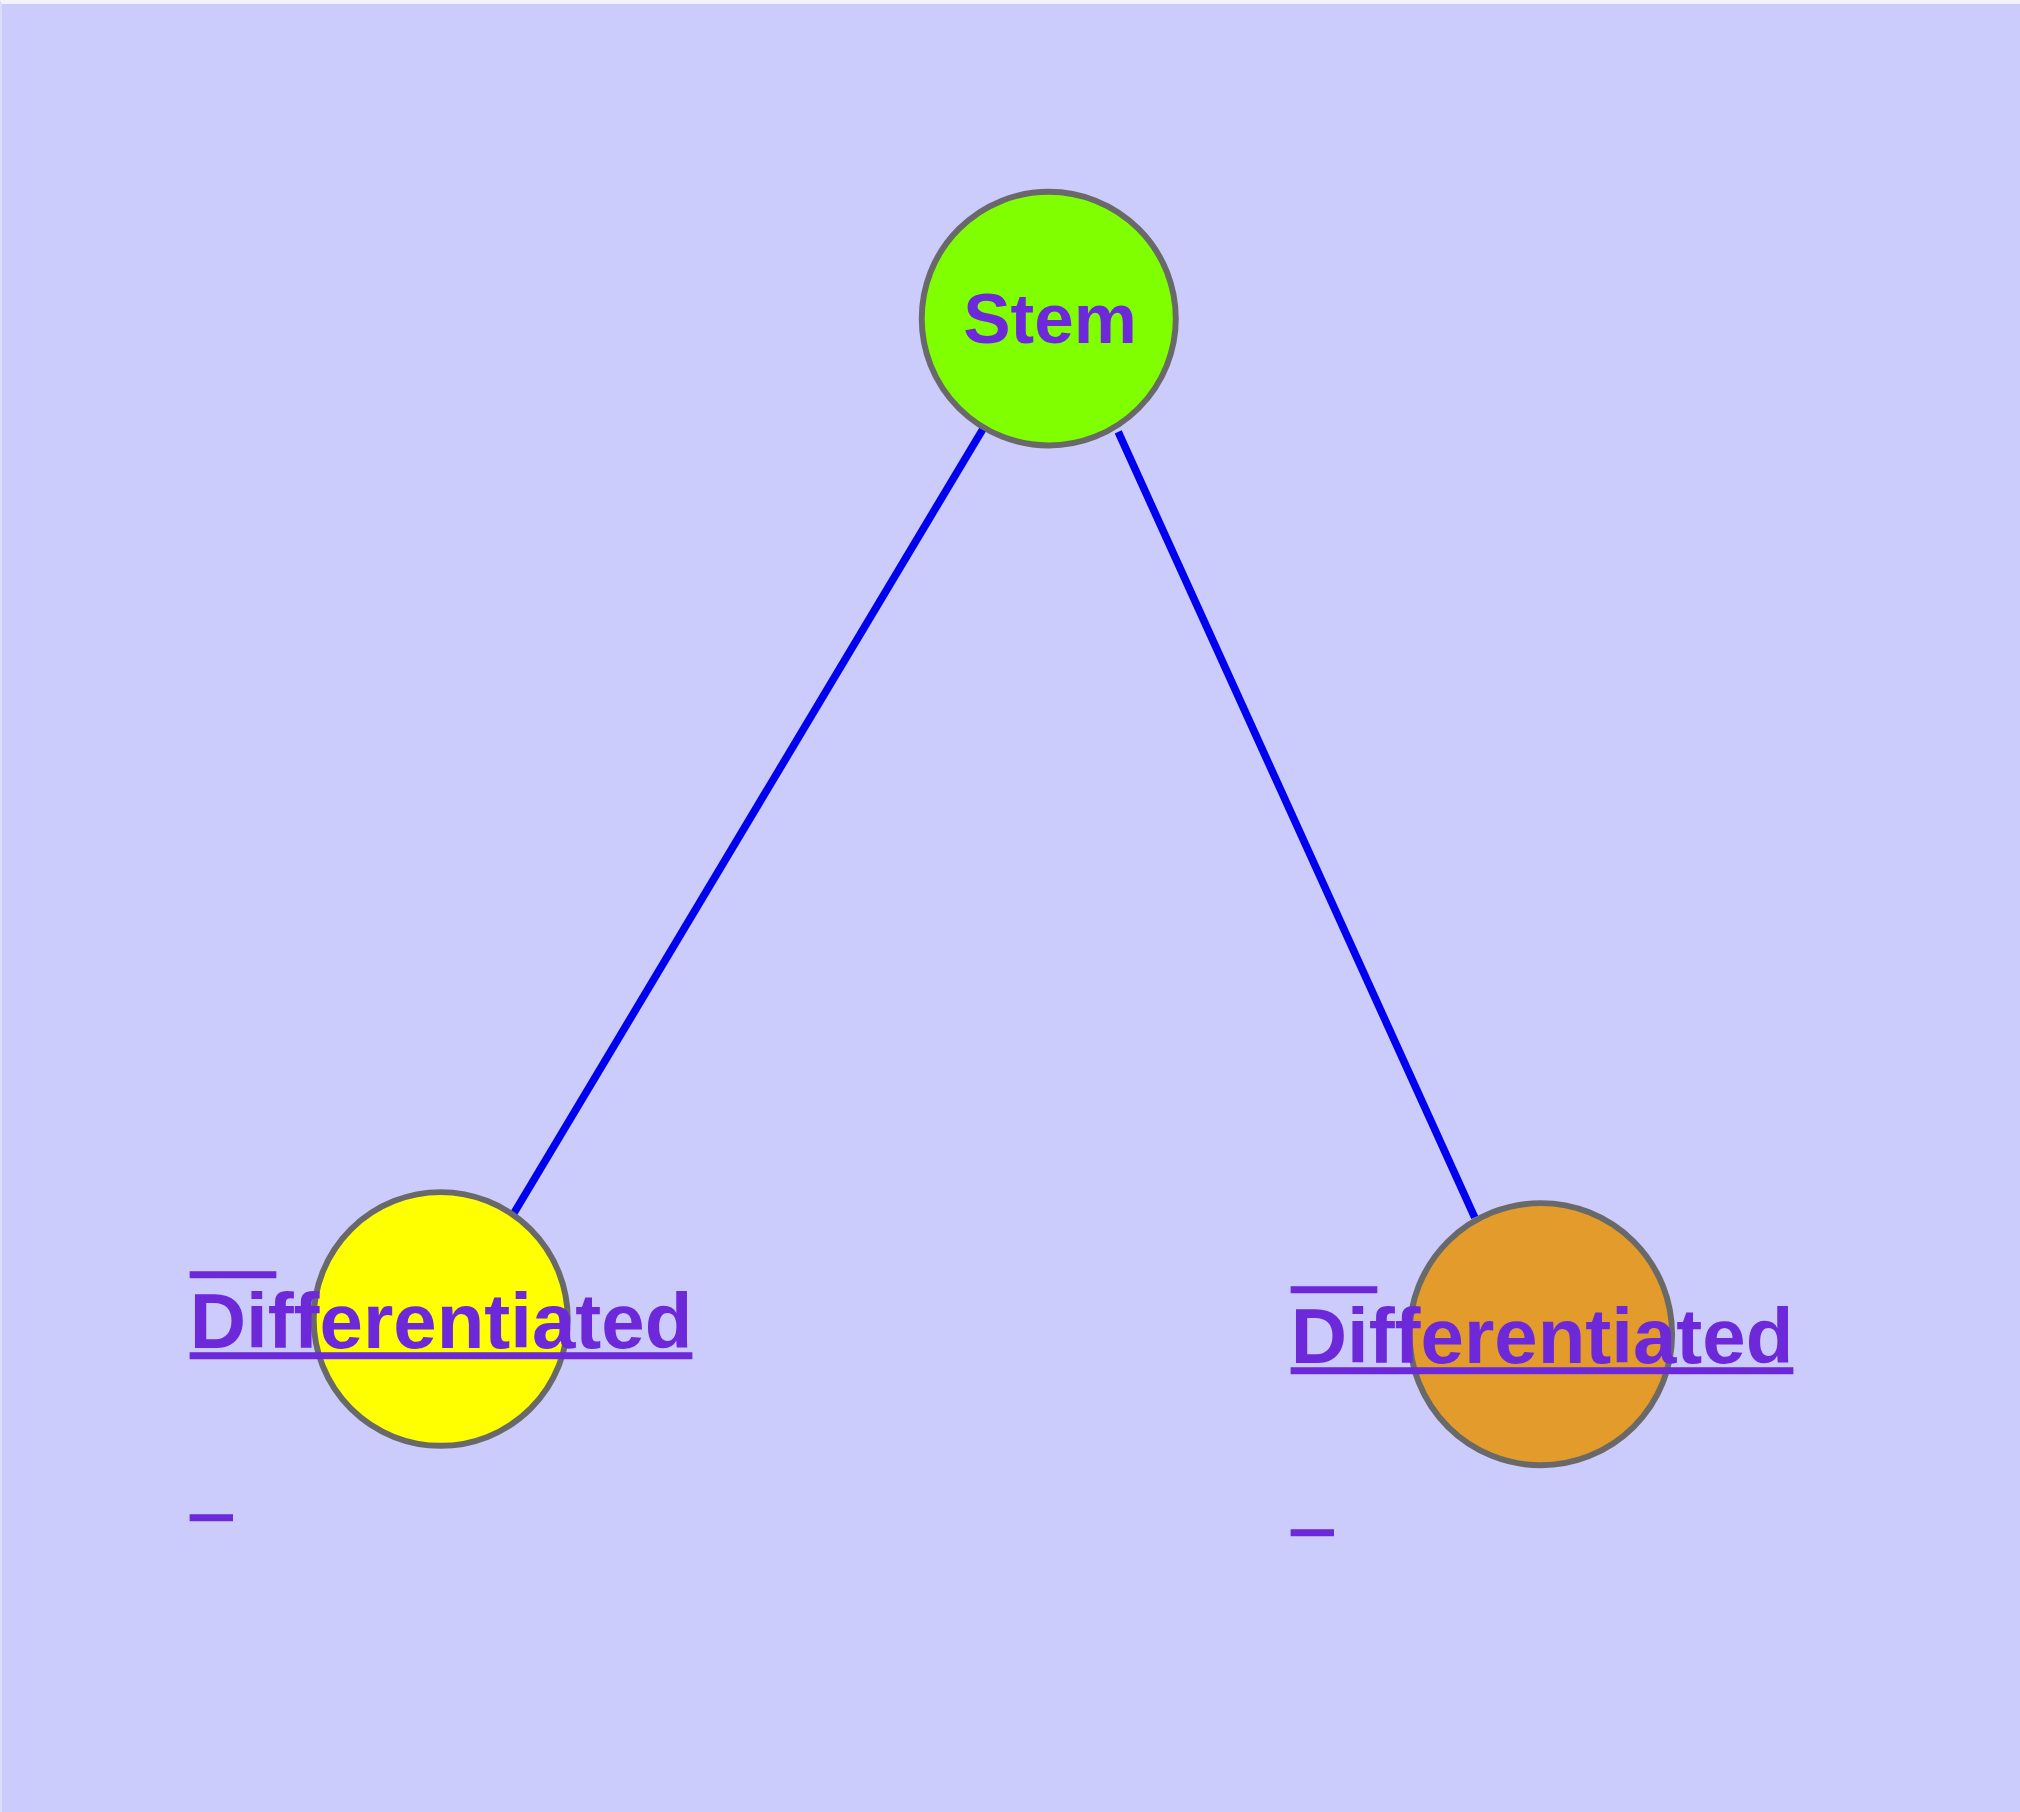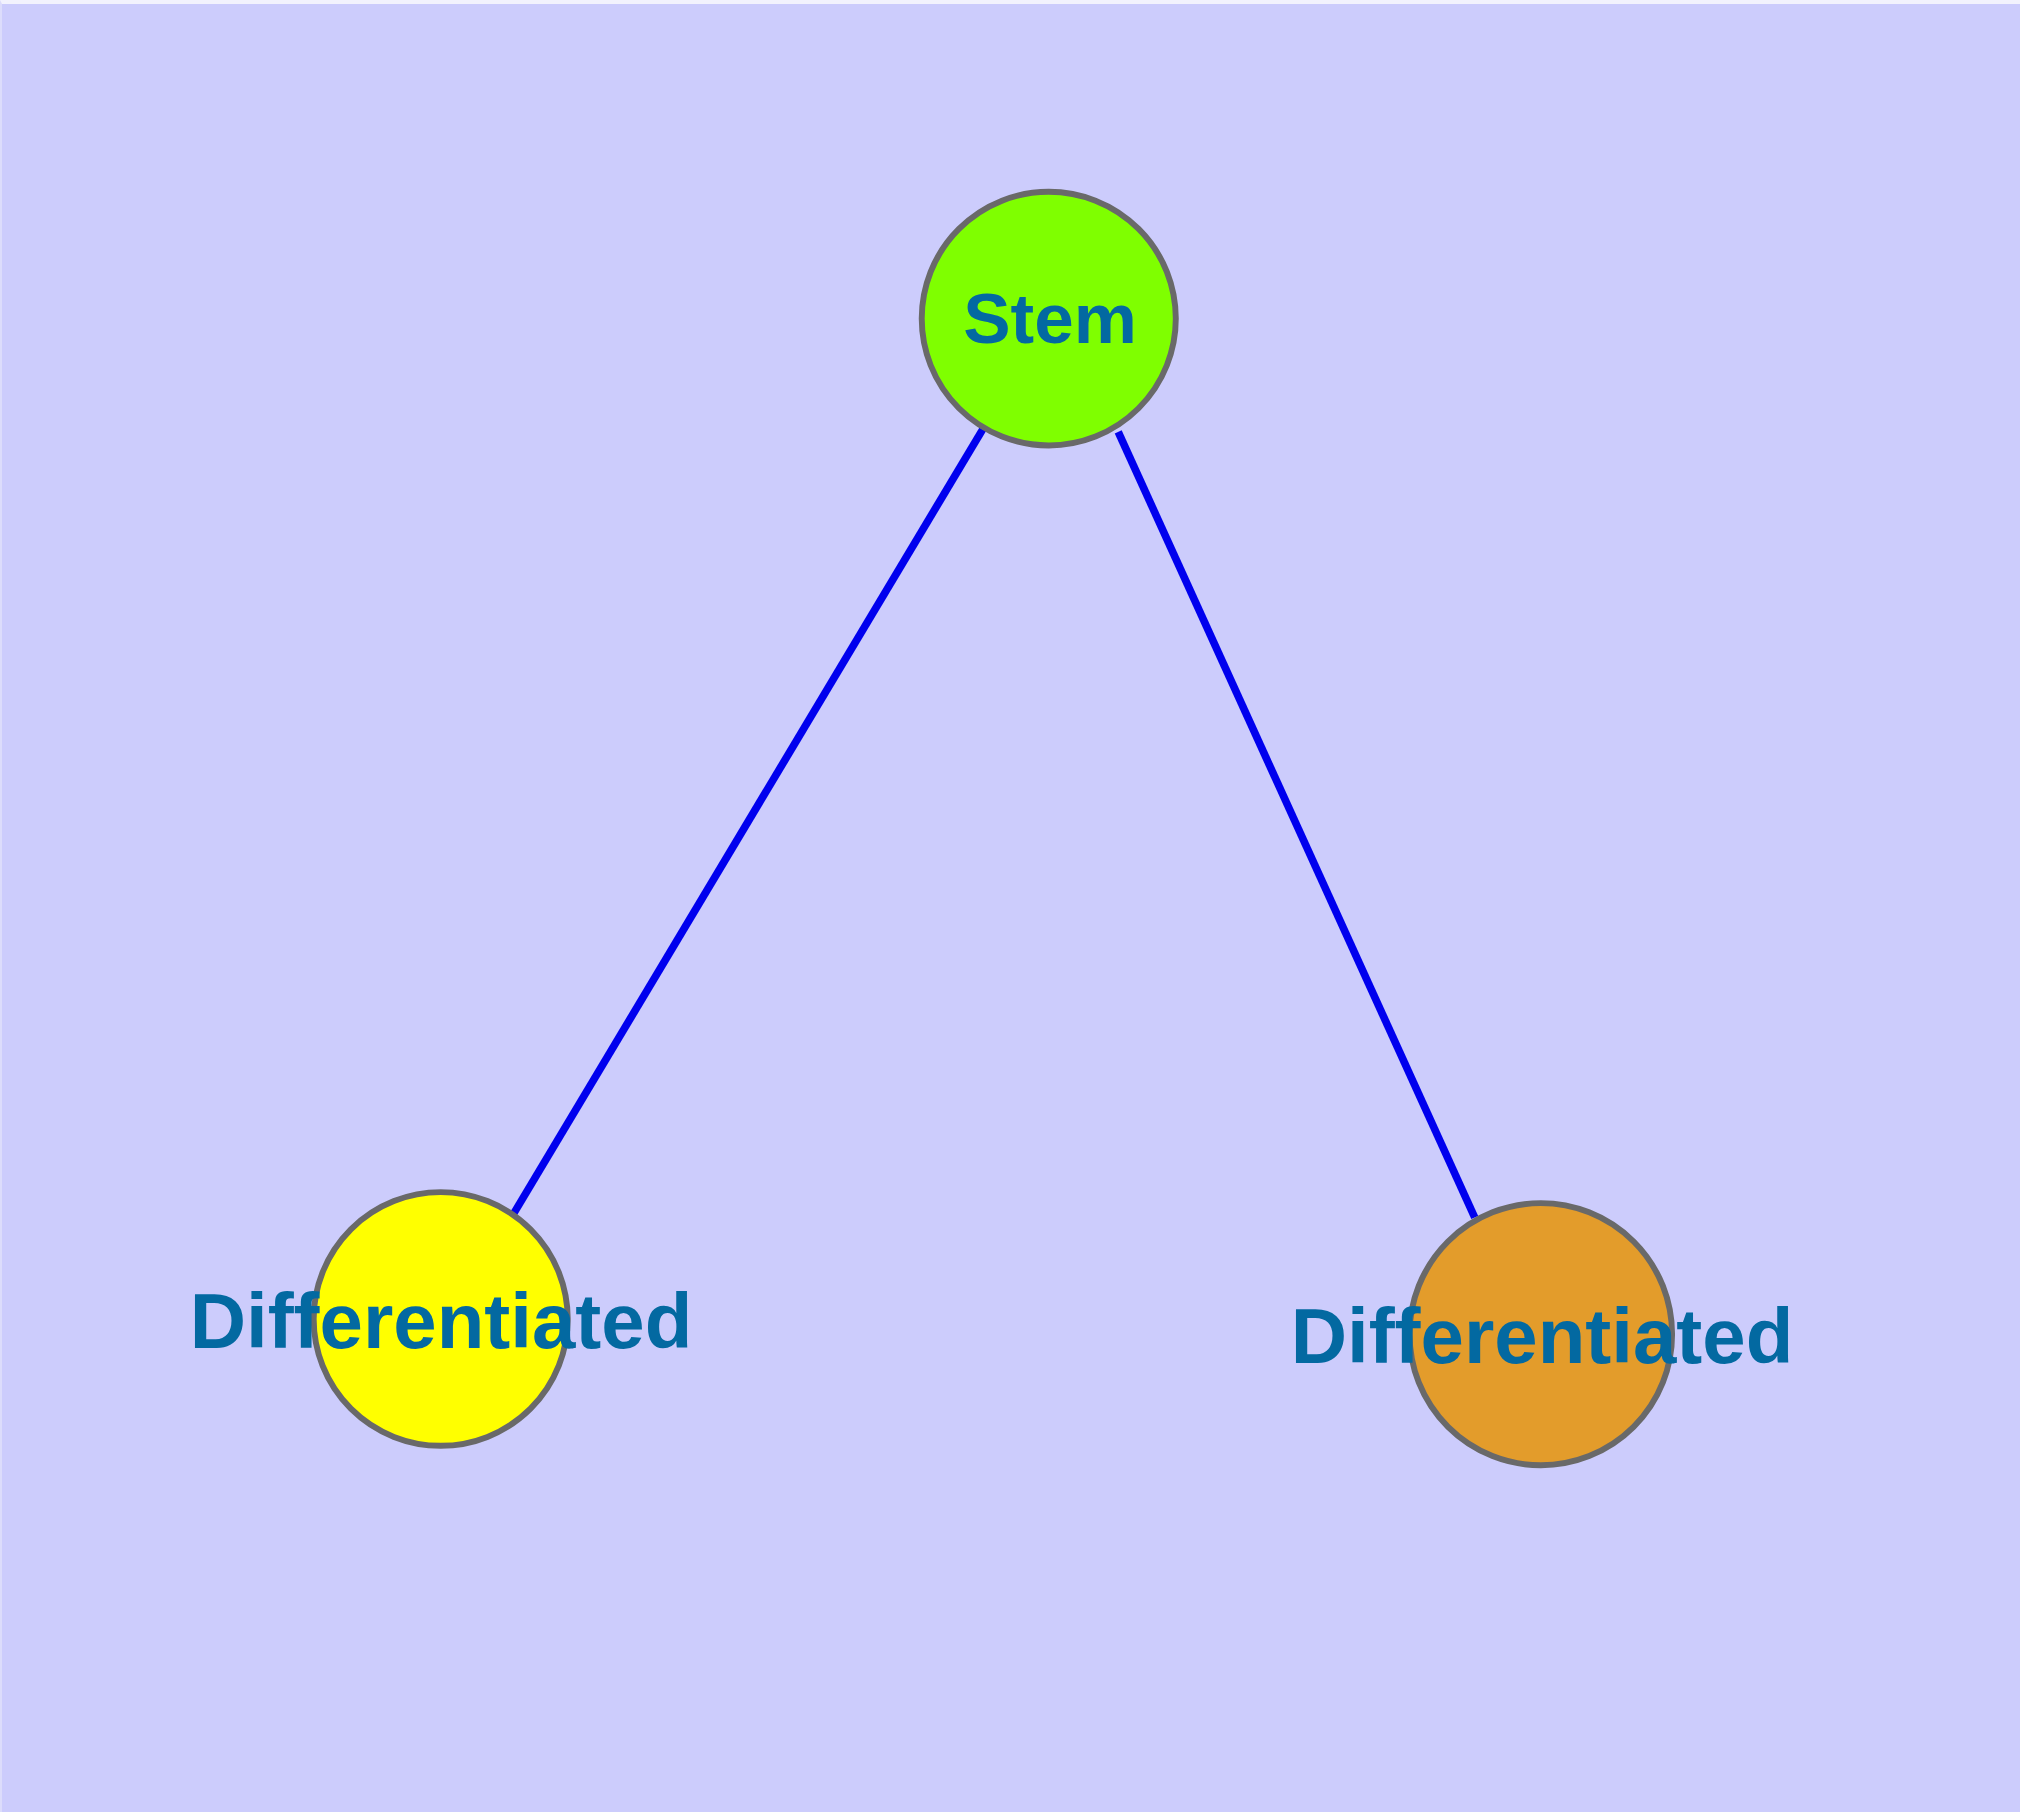--- a/index.html
+++ b/index.html
@@ -28,31 +28,32 @@
     position: absolute;
     top: 0;
     left: 0;
     width: 100%;
     height: 100%;
     display: block;
   }
   .node-label {
     position: absolute;
     font-weight: bold;
-    color: #0369a1;
+    color: #6d28d9;
     line-height: 1.04;
     white-space: pre;
     pointer-events: none;
     transform: translate(-50%, -50%);
   }
   .node-label.stem-label {
     font-size: 71px;
   }
   .node-label.leaf-label {
     font-size: 78px;
+    text-decoration: underline;
   }
 </style>
 </head>
 <body style="width: 2021px; height: 1812px;">
 
 <div id="graph-canvas" style="background: rgb(204, 204, 252); width: 2021px; height: 1812px;">
 
   <svg id="graph-svg" viewBox="0 0 2384 2138" preserveAspectRatio="none">
 
     <g>

